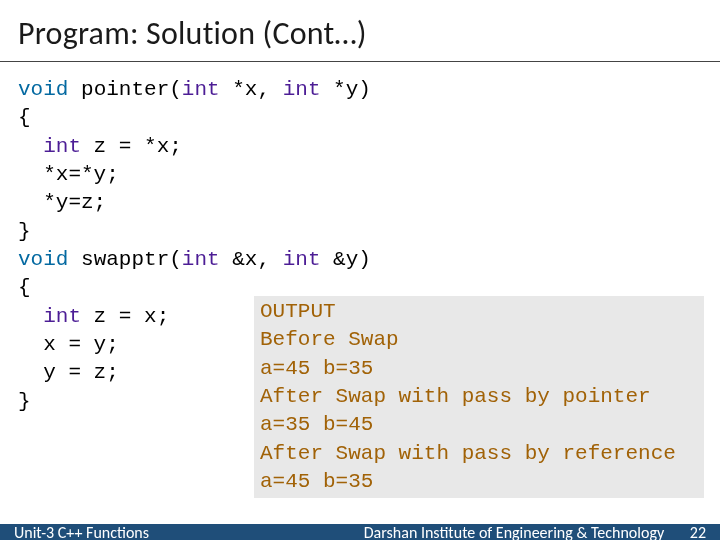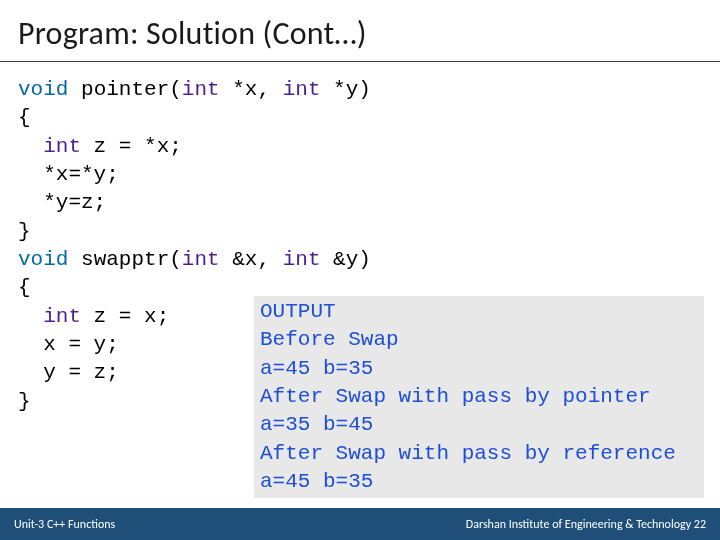--- a/index.html
+++ b/index.html
@@ -41,47 +41,48 @@
   .output-box {
     position: absolute;
     left: 254px;
     top: 234px;
     width: 450px;
     background: #e8e8e8;
     font-family: Consolas, "Courier New", monospace;
     font-size: 21px;
     line-height: 1.35;
     white-space: pre;
-    color: #1d4ed8;
+    color: #a16207;
     padding: 2px 6px;
   }
   .footer {
     position: absolute;
     bottom: 0;
     left: 0;
     right: 0;
-    height: 32px;
+    height: 16px;
     background: #1f4e79;
     color: #fff;
     display: flex;
     align-items: center;
-    font-size: 12px;
+    font-size: 16px;
     font-family: Calibri, "Segoe UI", sans-serif;
   }
   .footer-left {
     padding-left: 14px;
     flex: 0 0 auto;
   }
   .footer-right {
     flex: 1;
     text-align: right;
     padding-right: 14px;
   }
   .footer-page {
     display: inline-block;
+    margin-left: 22px;
   }
 </style>
 </head>
 <body>
 
 <div class="slide">
   <div class="title">Program: Solution (Cont…)</div>
 
   <div class="content">
     <div class="code"><span class="kw-void">void</span><span> pointer(</span><span class="kw-int">int</span><span> *x, </span><span class="kw-int">int</span><span> *y)</span>

